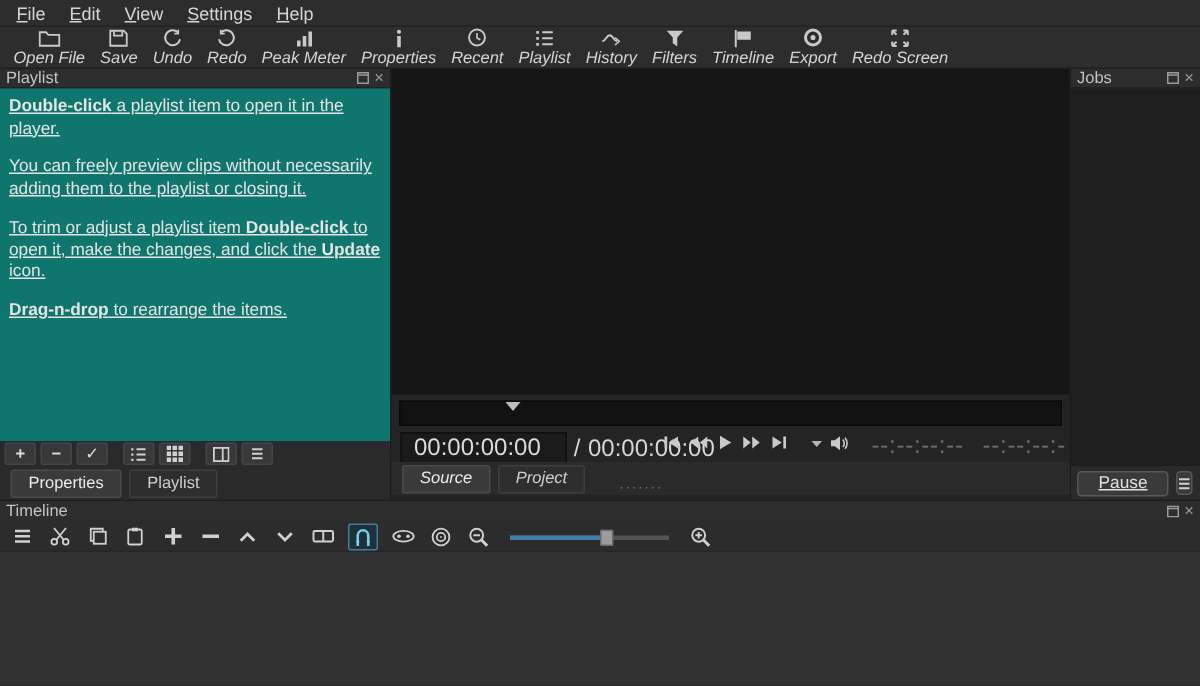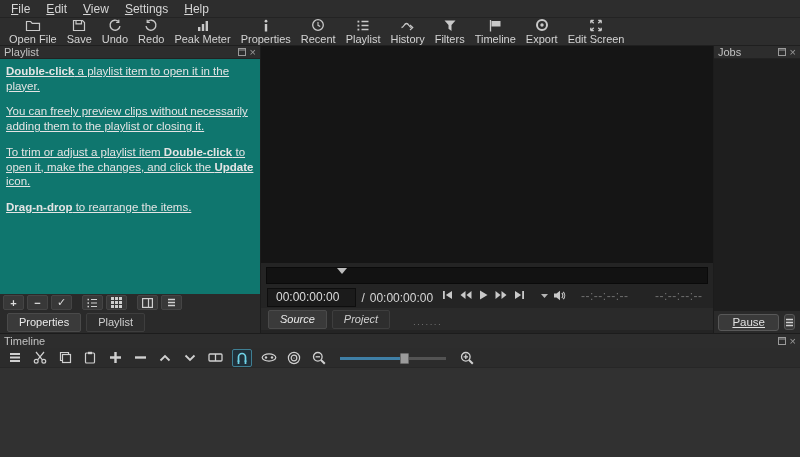--- a/index.html
+++ b/index.html
@@ -10,21 +10,21 @@
     font-family: "Liberation Sans", sans-serif;
     font-size: 11.5px; color: #d8d8d8;
     user-select: none;
   }
   
   .menubar { height: 18px; display: flex; align-items: center; padding: 0 3px; background:#2d2d2d; border-bottom:1px solid #232323; }
   .menu-item { display: inline-block; padding: 1px 8px; font-size: 12px; color:#d6d6d6; }
   .menu-item::first-letter { text-decoration: underline; }
   
   .toolbar { height: 28px; display: flex; align-items: center; padding: 0 4px; background:#2d2d2d; border-bottom:1px solid #1f1f1f; }
-  .tb-item { display: flex; flex-direction: column; align-items: center; justify-content: center; padding: 0 5px; height: 27px; }
+  .tb-item { display: flex; flex-direction: column; align-items: center; justify-content: center; padding: 0 5px; height: 27px; font-style: italic; }
   .tb-ico { height: 14px; display:flex; align-items:center; justify-content:center; color:#c9c9c9; font-size:13px; line-height:12px; font-family:"DejaVu Sans", sans-serif; }
   .tb-label { font-size: 11px; color:#d4d4d4; margin-top: 1px; white-space: nowrap; }
   svg.i { display:block; }
   
   .main { display: flex; height: 287px; }
   .dock-left { width: 261px; display: flex; flex-direction: column; border-right: 1px solid #1c1c1c; }
   .center { width: 452px; display: flex; flex-direction: column; background:#242424; }
   .dock-right { width: 87px; display: flex; flex-direction: column; border-left: 1px solid #1c1c1c; }
   .ptitle { height: 13px; display: flex; justify-content: space-between; align-items: center; padding: 0 4px; font-size: 11px; color:#c2c2c2; background:#2d2d2d; border-bottom:1px solid #222; }
   .wbtns { display: flex; gap: 4px; align-items: center; }
@@ -34,21 +34,21 @@
   .pl-toolbar { height: 17px; display: flex; gap: 3px; align-items: center; padding: 1px 3px; background:#2a2a2a; }
   .pl-btn { min-width: 21px; height: 15px; background:#383838; border:1px solid #454545; border-radius:2px; display:flex; align-items:center; justify-content:center; font-size:11px; color:#dcdcdc; }
   .pl-sep { width: 4px; }
   .tabs-row { height: 22px; display: flex; gap: 5px; align-items: flex-end; padding: 0 0 1px 7px; background:#2a2a2a; }
   .tab { padding: 2px 11px 3px; font-size: 11px; background:#2e2e2e; border:1px solid #3e3e3e; color:#cfcfcf; border-radius:2px; white-space:nowrap; }
   .tab.sel { background:#3a3a3a; border-color:#4a4a4a; color:#eaeaea; }
   
   .video { height: 217px; background:#151515; }
   .scrub { margin: 4px 5px 2px; height: 17px; background:#121212; border:1px solid #0a0a0a; position: relative; }
   .playhead { position: absolute; top: 0; width: 0; height: 0; border: 5px solid transparent; border-top: 6px solid #bdbdbd; transform: translateX(-5px); }
-  .controls { height: 22px; position: relative; font-size: 12px; color:#d6d6d6; }
+  .controls { height: 22px; position: relative; font-size: 16px; color:#d6d6d6; }
   .time-group { position: absolute; left: 6px; top: 2px; display: flex; align-items: center; gap: 5px; }
   .spin { background:#1b1b1b; border:1px solid #0e0e0e; padding: 1px 16px 2px 8px; position: relative; color:#dcdcdc; }
   .spin-arrows { position:absolute; right:2px; top:1px; display:flex; flex-direction:column; gap:2px; }
   .spin-arrows span { width:0; height:0; border:3px solid transparent; }
   .spin-up { border-bottom:4px solid #8a8a8a; }
   .spin-dn { border-top:4px solid #8a8a8a; }
   .transport { position: absolute; left: 181px; top: 4px; display: flex; gap: 7px; align-items: center; }
   .tr-btn { display: flex; align-items: center; }
   .vol-group { position: absolute; left: 279px; top: 4px; display: flex; gap: 4px; align-items: center; }
   .tc-dim { position: absolute; top: 3px; color: #6f6f6f; letter-spacing: 0.5px; }
@@ -194,21 +194,21 @@
           </svg>
       </span>
       <span class="tb-label">Export</span>
     </div>
     <div class="tb-item">
       <span class="tb-ico">
         <svg class="i" width="14" height="13" viewBox="0 0 14 13" fill="none" stroke="#c9c9c9" stroke-width="1.3">
             <path d="M4.7 4.2L1.8 1.3M1.8 1.3h3M1.8 1.3v3M9.3 4.2l2.9-2.9M12.2 1.3h-3M12.2 1.3v3M4.7 8.8l-2.9 2.9M1.8 11.7h3M1.8 11.7v-3M9.3 8.8l2.9 2.9M12.2 11.7h-3M12.2 11.7v-3"></path>
           </svg>
       </span>
-      <span class="tb-label">Edit Screen</span>
+      <span class="tb-label">Redo Screen</span>
     </div>
   </div>
 
   <div class="main">
 
     <div class="dock-left">
       <div class="ptitle">
         <span>Playlist</span>
         <span class="wbtns">
           <span class="wbtn">

